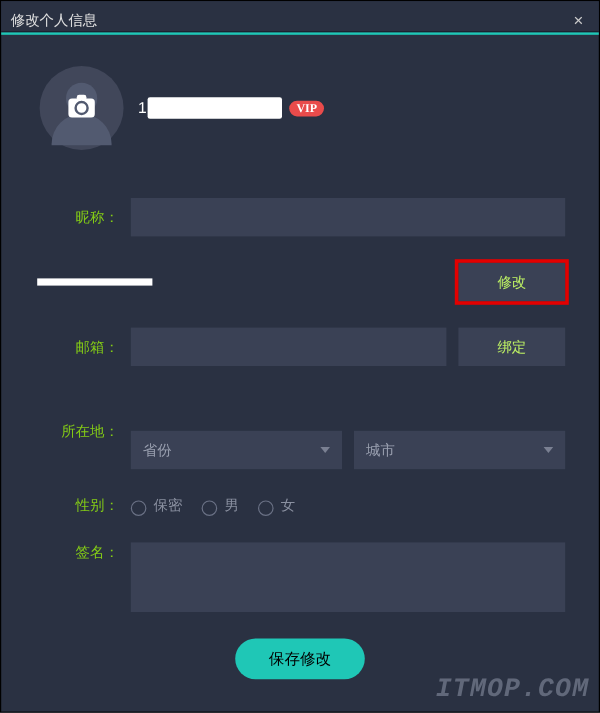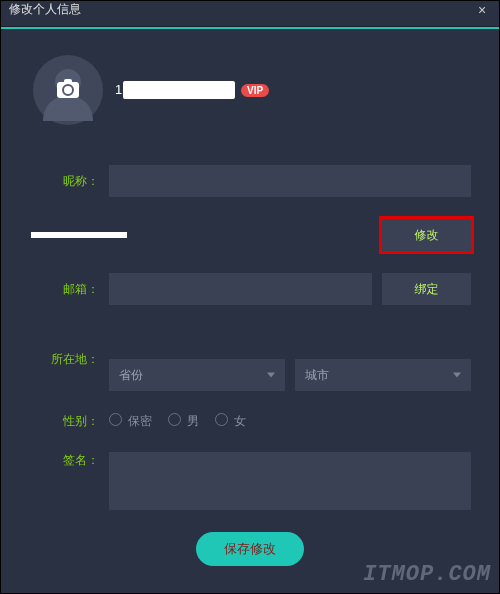--- a/index.html
+++ b/index.html
@@ -15,21 +15,21 @@
   height: 594px;
   background: #2a3142;
   border: 1px solid #000;
   position: relative;
 }
 .titlebar {
   height: 26px;
   background: #2a3142;
   border-bottom: 1px solid #1a1f2b;
   display: flex;
-  align-items: flex-start;
+  align-items: flex-end;
   padding: 0 8px;
   color: #e0e0e0;
   font-size: 12px;
 }
 .titlebar .title { flex: 1; }
 .titlebar .close {
   width: 18px; height: 18px;
   cursor: pointer;
   color: #ccc;
   font-size: 14px;
@@ -122,20 +122,21 @@
   color: #fff;
   background: transparent;
 }
 .vip-badge {
   background: #e94b4b;
   color: #fff;
   font-size: 10px;
   padding: 1px 6px;
   border-radius: 8px;
   font-weight: bold;
+  font-family: Liberation Serif, serif;
 }
 .form { }
 .row {
   display: flex;
   align-items: center;
   margin-bottom: 22px;
   gap: 10px;
 }
 .row.tall { align-items: flex-start; }
 .label {
@@ -218,38 +219,38 @@
 .radio-group {
   flex: 1;
   display: flex;
   gap: 16px;
   align-items: center;
   color: #8a90a0;
   font-size: 12px;
 }
 .radio-item {
   display: flex;
-  align-items: flex-start;
+  align-items: flex-end;
   gap: 6px;
   cursor: pointer;
 }
 .radio-dot {
   width: 13px; height: 13px;
   border: 1px solid #6a7185;
   border-radius: 50%;
   background: transparent;
 }
 .footer {
   display: flex;
   justify-content: center;
   margin-top: 10px;
 }
 .save-btn {
   background: #1fc7b6;
-  color: #7f1d1d;
+  color: #000000;
   border: none;
   height: 34px;
   padding: 0 28px;
   border-radius: 17px;
   font-size: 13px;
   cursor: pointer;
 }
 .watermark {
   position: absolute;
   right: 8px;

